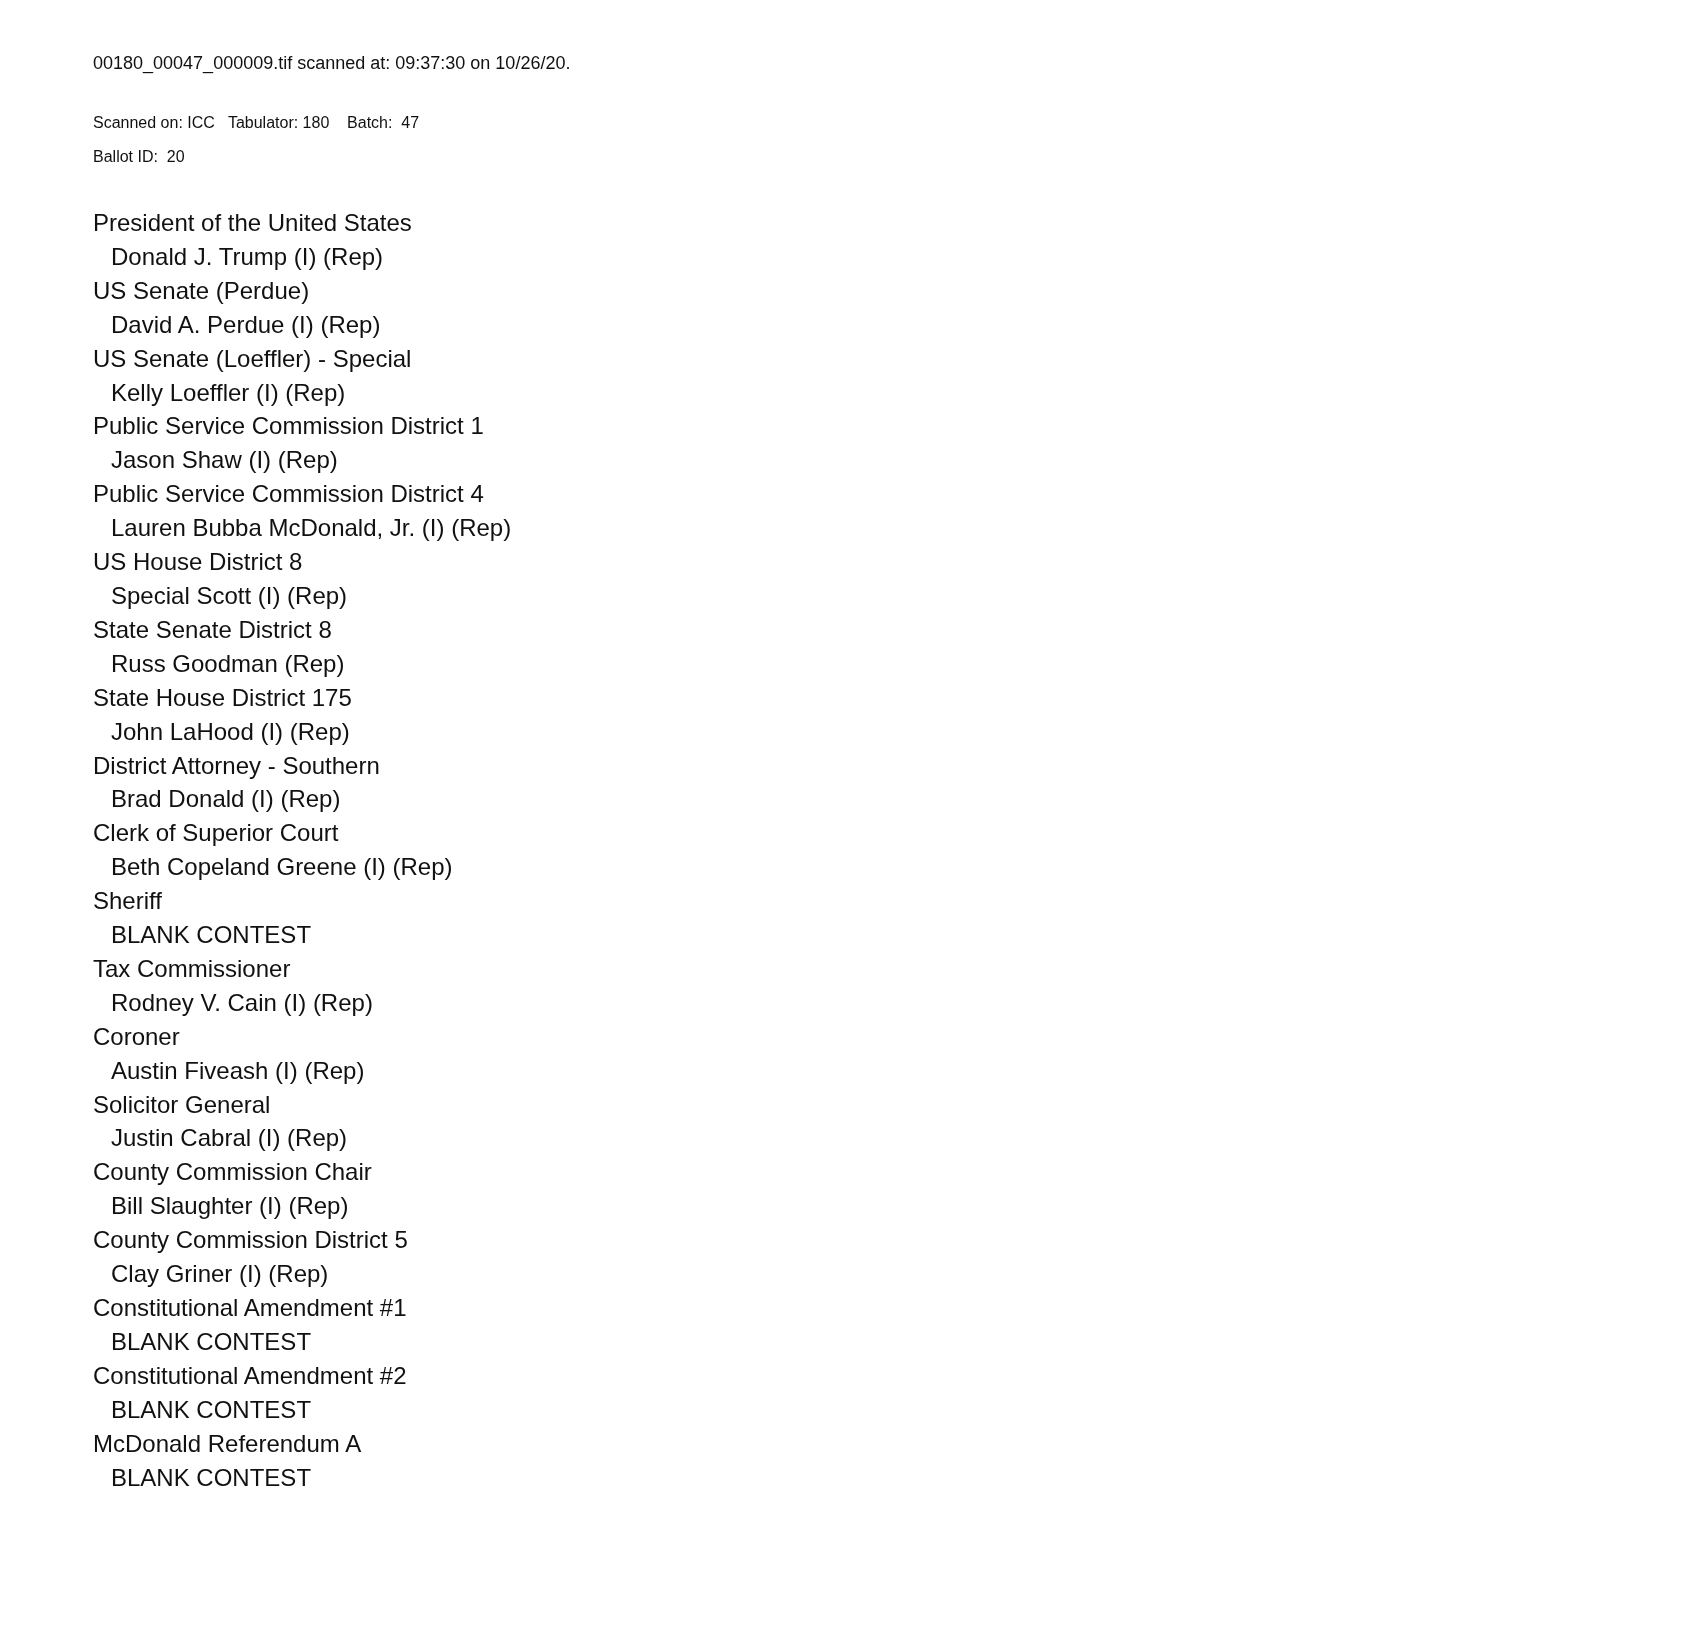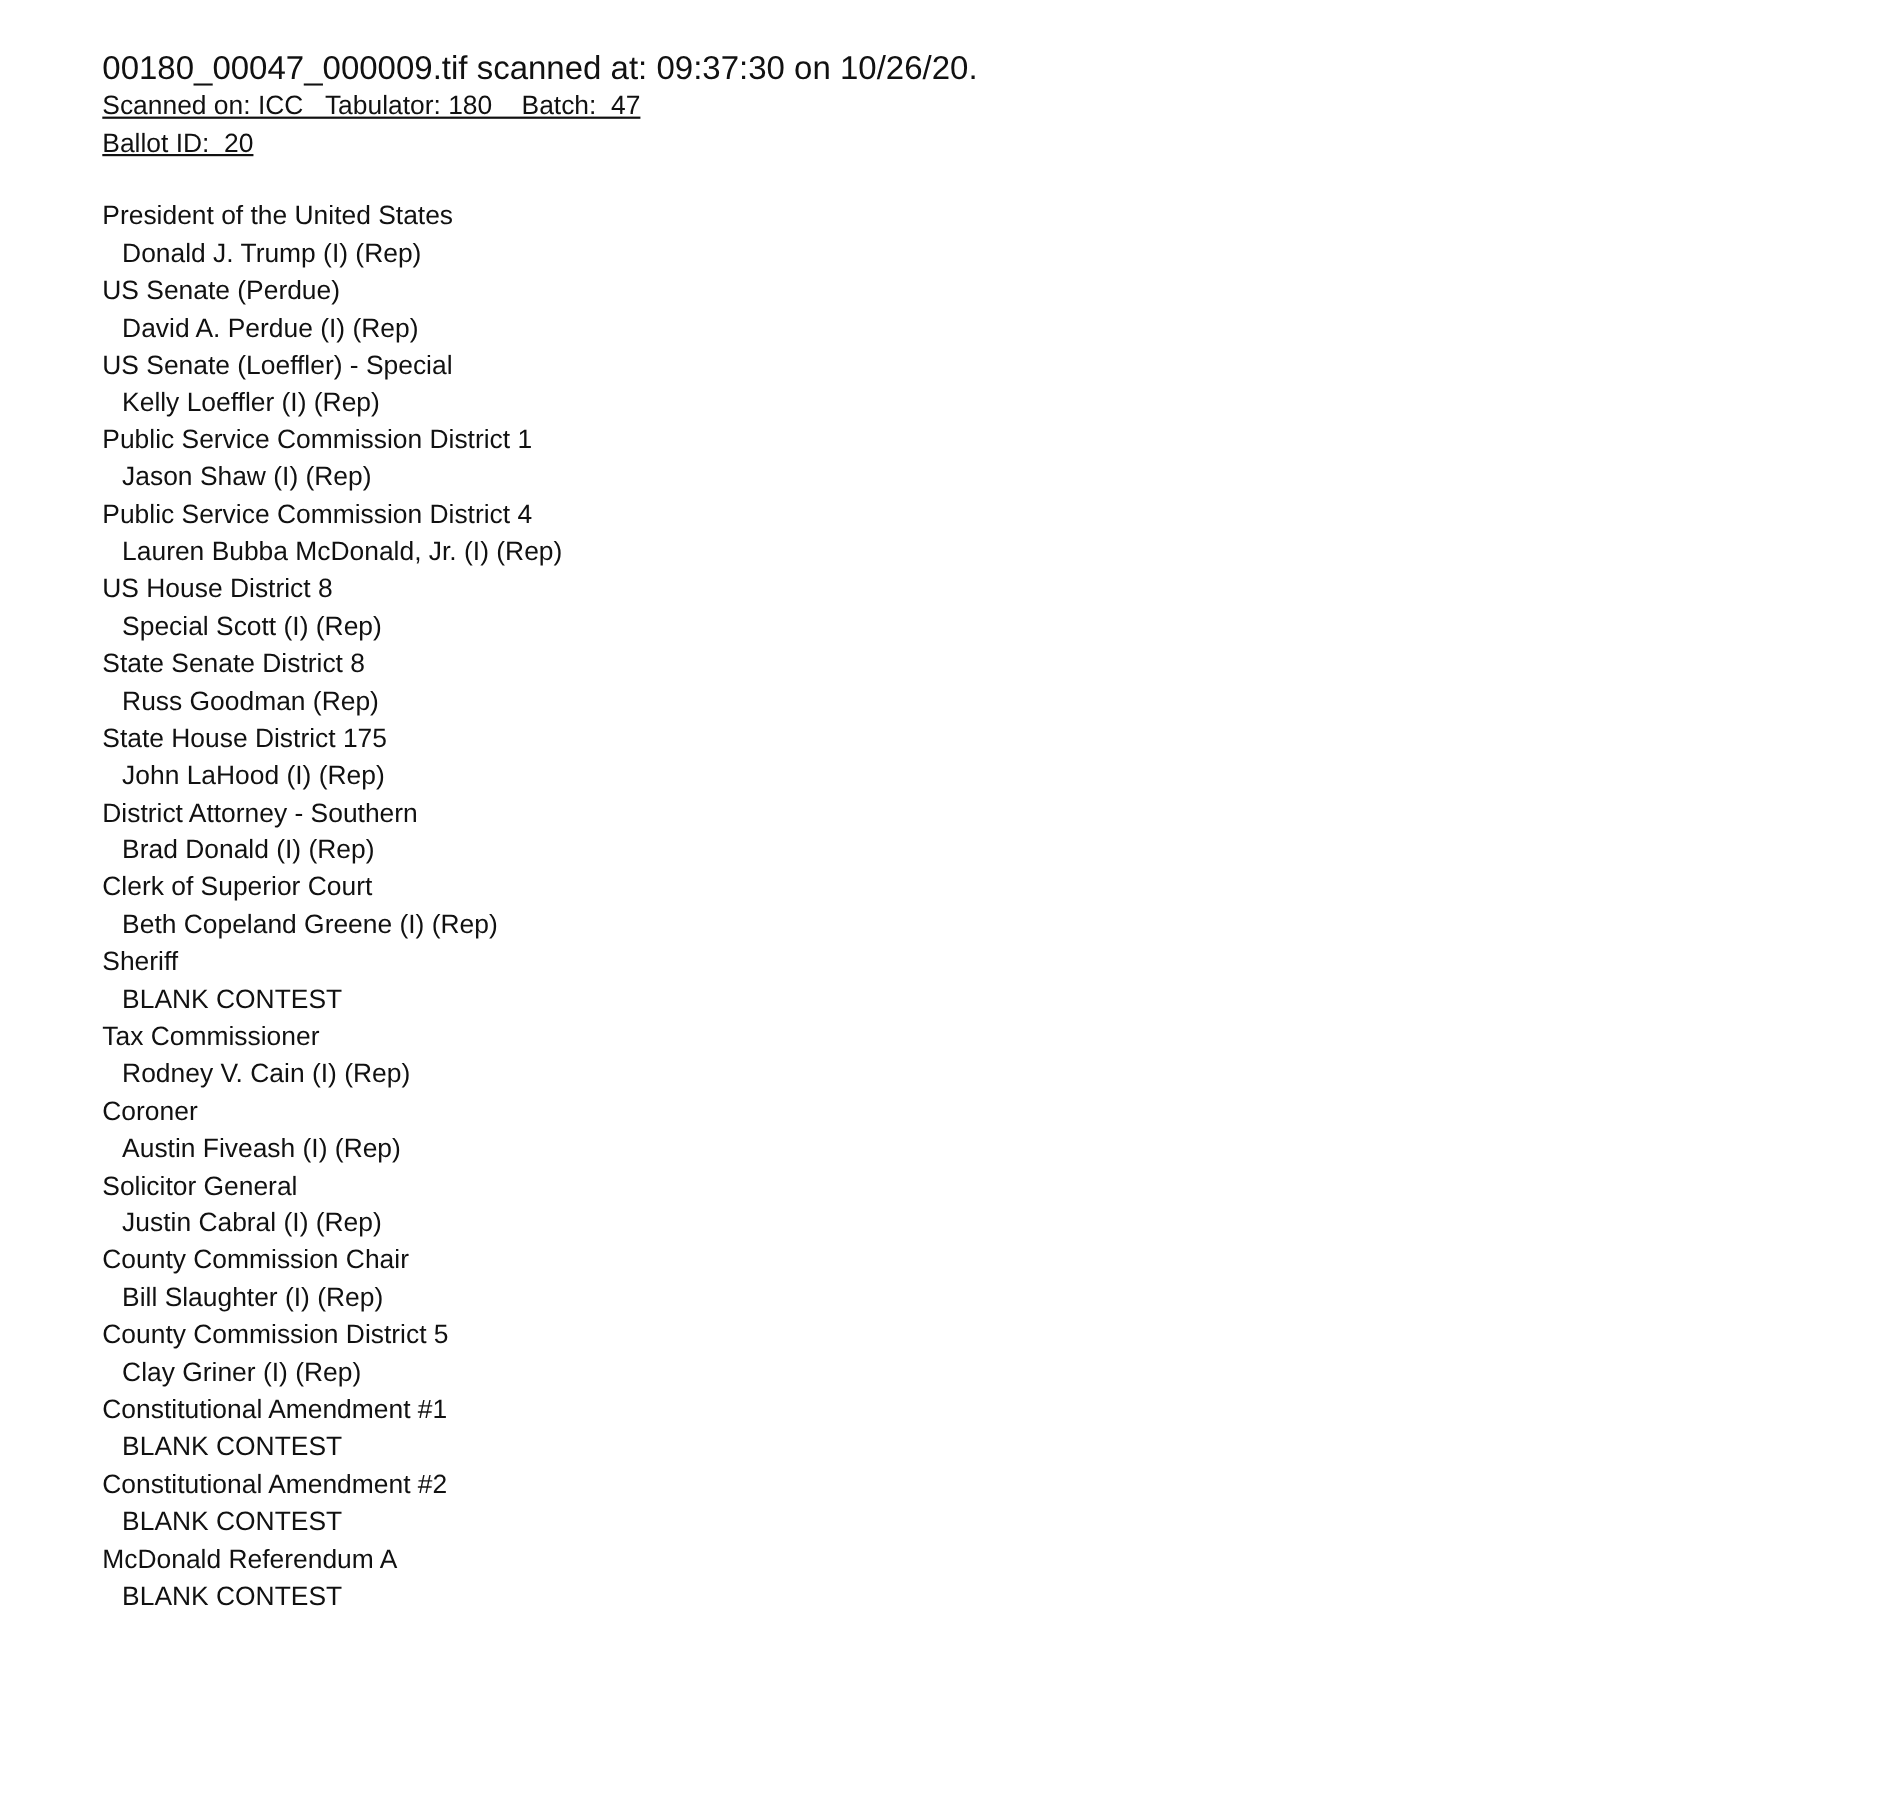--- a/index.html
+++ b/index.html
@@ -12,29 +12,29 @@
     width: 1708px;
     height: 1648px;
     background: #ffffff;
     color: #111111;
     font-family: "Liberation Sans", "DejaVu Sans", sans-serif;
     box-sizing: border-box;
     padding: 46px 60px 0 93px;
     overflow: hidden;
   }
   .scan-header {
-    font-size: 30px;
+    font-size: 18px;
     line-height: 34px;
     white-space: pre;
+    margin-bottom: 26px;
   }
   .info-line {
-    font-size: 24px;
+    font-size: 16px;
     line-height: 34px;
     white-space: pre;
-    text-decoration: underline;
   }
   .contest-list {
     margin-top: 32px;
   }
   .contest-name {
     font-size: 24px;
     line-height: 33.9px;
     white-space: pre;
   }
   .contest-selection {

